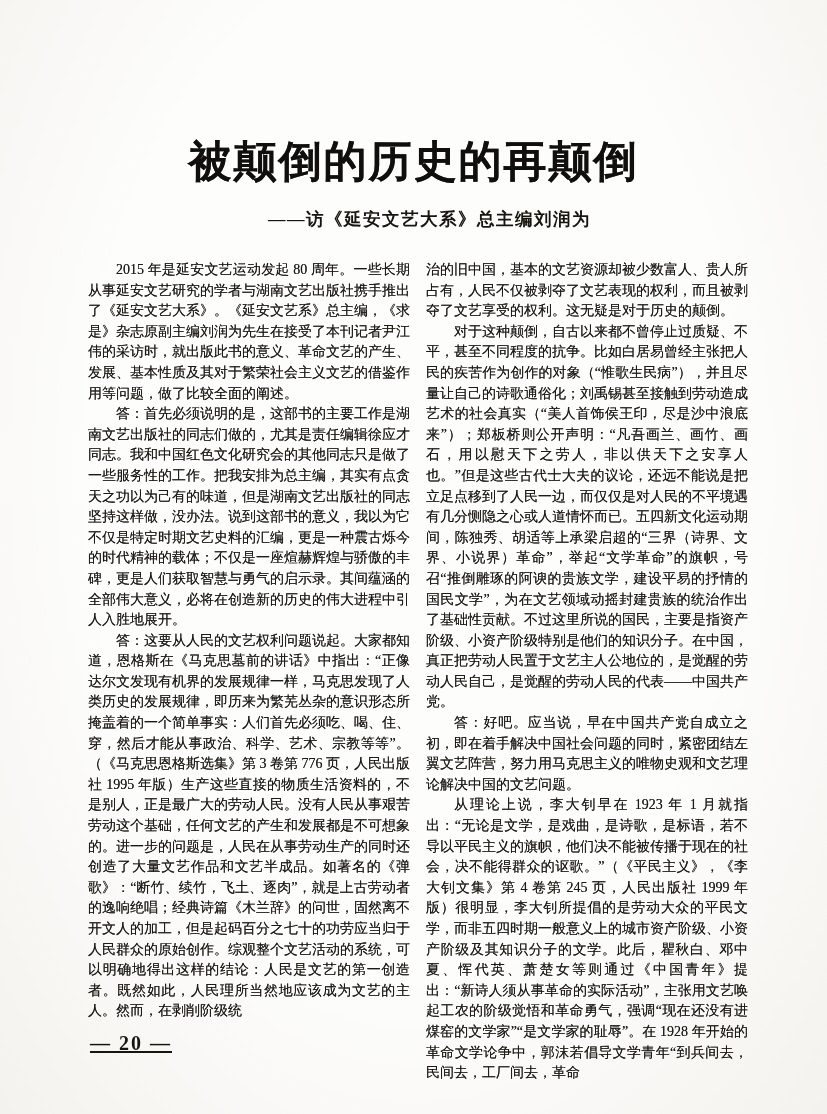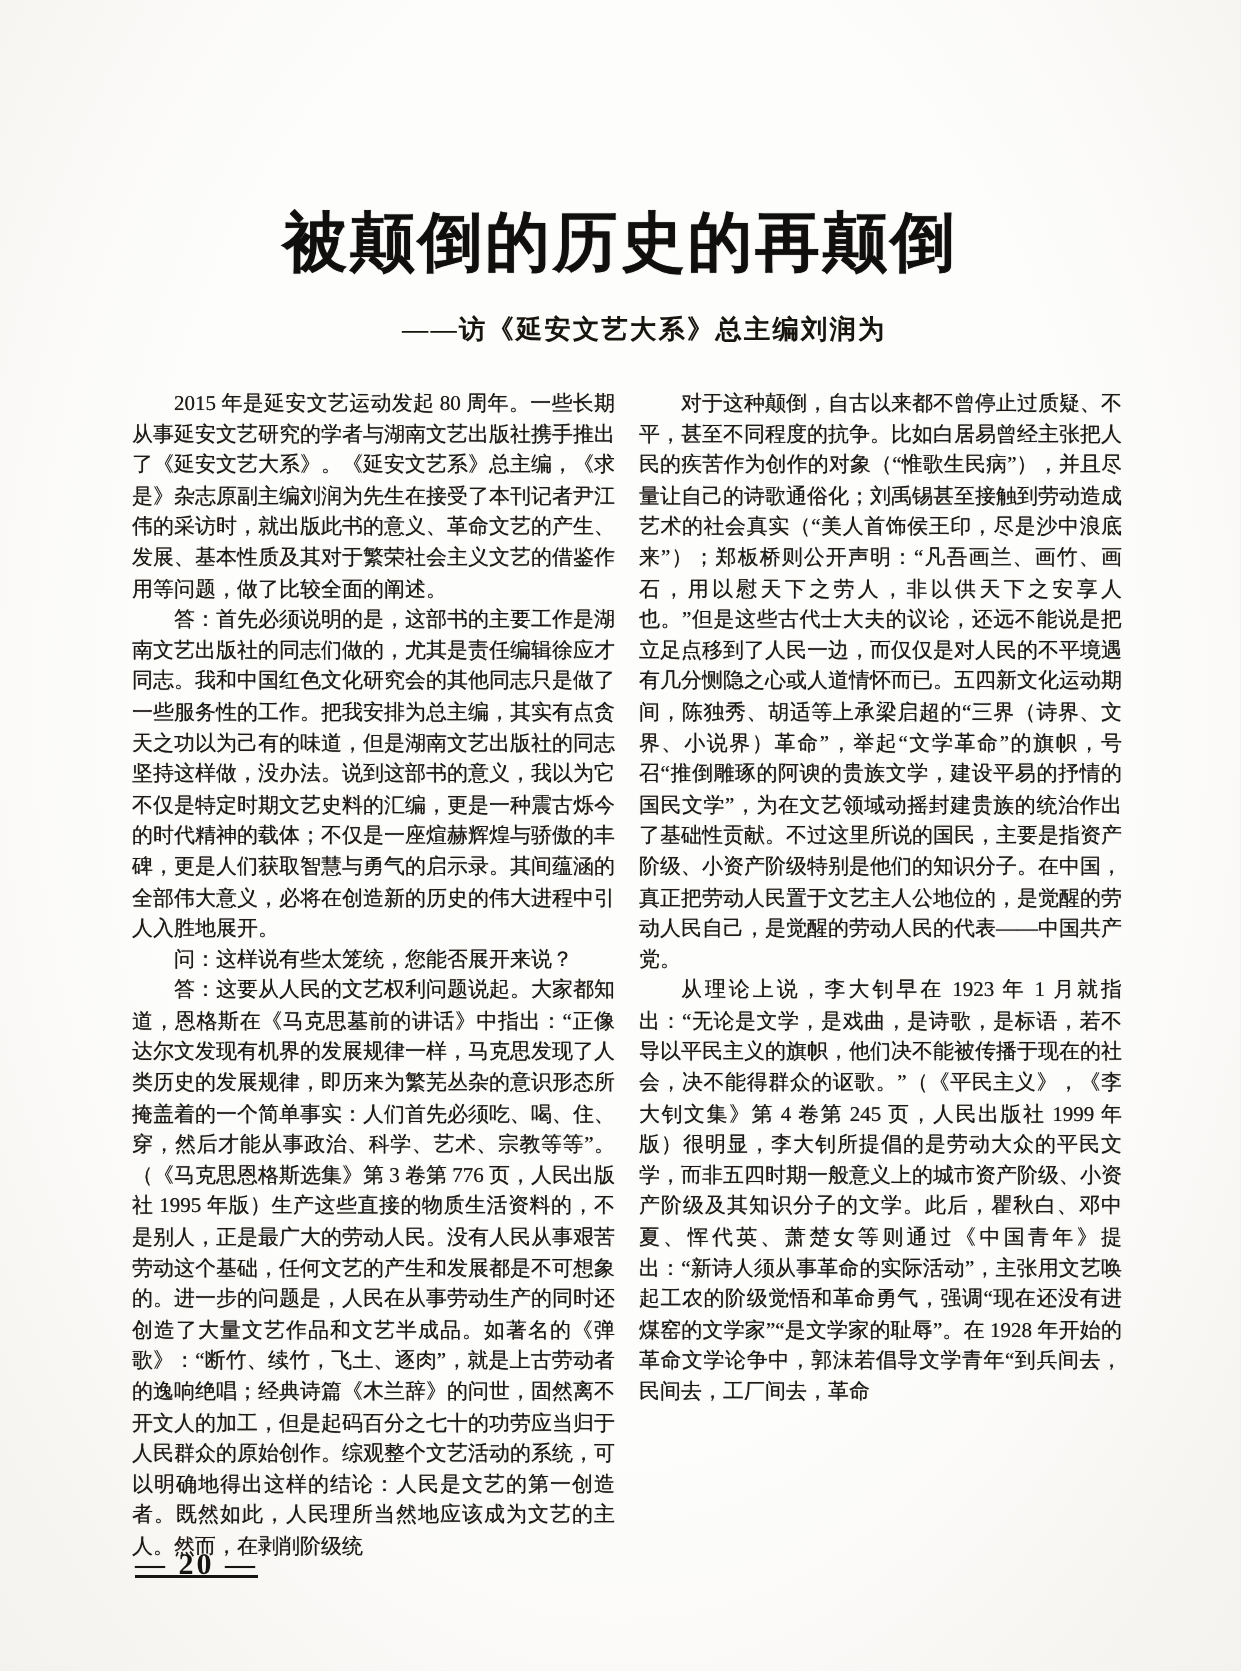--- a/index.html
+++ b/index.html
@@ -50,26 +50,27 @@
 
   <h1 class="title">被颠倒的历史的再颠倒</h1>
 
   <div class="subtitle">——访《延安文艺大系》总主编刘润为</div>
 
   <div class="columns">
 
     <div class="col">
       <p class="para indent">2015 年是延安文艺运动发起 80 周年。一些长期从事延安文艺研究的学者与湖南文艺出版社携手推出了《延安文艺大系》。《延安文艺系》总主编，《求是》杂志原副主编刘润为先生在接受了本刊记者尹江伟的采访时，就出版此书的意义、革命文艺的产生、发展、基本性质及其对于繁荣社会主义文艺的借鉴作用等问题，做了比较全面的阐述。</p>
       <p class="para indent">答：首先必须说明的是，这部书的主要工作是湖南文艺出版社的同志们做的，尤其是责任编辑徐应才同志。我和中国红色文化研究会的其他同志只是做了一些服务性的工作。把我安排为总主编，其实有点贪天之功以为己有的味道，但是湖南文艺出版社的同志坚持这样做，没办法。说到这部书的意义，我以为它不仅是特定时期文艺史料的汇编，更是一种震古烁今的时代精神的载体；不仅是一座煊赫辉煌与骄傲的丰碑，更是人们获取智慧与勇气的启示录。其间蕴涵的全部伟大意义，必将在创造新的历史的伟大进程中引人入胜地展开。</p>
-      <p class="para indent">问：这样说有些太笼统，您能否展开来说？</p>
       <p class="para indent">答：这要从人民的文艺权利问题说起。大家都知道，恩格斯在《马克思墓前的讲话》中指出：“正像达尔文发现有机界的发展规律一样，马克思发现了人类历史的发展规律，即历来为繁芜丛杂的意识形态所掩盖着的一个简单事实：人们首先必须吃、喝、住、穿，然后才能从事政治、科学、艺术、宗教等等”。（《马克思恩格斯选集》第 3 卷第 776 页，人民出版社 1995 年版）生产这些直接的物质生活资料的，不是别人，正是最广大的劳动人民。没有人民从事艰苦劳动这个基础，任何文艺的产生和发展都是不可想象的。进一步的问题是，人民在从事劳动生产的同时还创造了大量文艺作品和文艺半成品。如著名的《弹歌》：“断竹、续竹，飞土、逐肉”，就是上古劳动者的逸响绝唱；经典诗篇《木兰辞》的问世，固然离不开文人的加工，但是起码百分之七十的功劳应当归于人民群众的原始创作。综观整个文艺活动的系统，可以明确地得出这样的结论：人民是文艺的第一创造者。既然如此，人民理所当然地应该成为文艺的主人。然而，在剥削阶级统</p>
     </div>
 
     <div class="col">
+      <p class="para">治的旧中国，基本的文艺资源却被少数富人、贵人所占有，人民不仅被剥夺了文艺表现的权利，而且被剥夺了文艺享受的权利。这无疑是对于历史的颠倒。</p>
       <p class="para indent">对于这种颠倒，自古以来都不曾停止过质疑、不平，甚至不同程度的抗争。比如白居易曾经主张把人民的疾苦作为创作的对象（“惟歌生民病”），并且尽量让自己的诗歌通俗化；刘禹锡甚至接触到劳动造成艺术的社会真实（“美人首饰侯王印，尽是沙中浪底来”）；郑板桥则公开声明：“凡吾画兰、画竹、画石，用以慰天下之劳人，非以供天下之安享人也。”但是这些古代士大夫的议论，还远不能说是把立足点移到了人民一边，而仅仅是对人民的不平境遇有几分恻隐之心或人道情怀而已。五四新文化运动期间，陈独秀、胡适等上承梁启超的“三界（诗界、文界、小说界）革命”，举起“文学革命”的旗帜，号召“推倒雕琢的阿谀的贵族文学，建设平易的抒情的国民文学”，为在文艺领域动摇封建贵族的统治作出了基础性贡献。不过这里所说的国民，主要是指资产阶级、小资产阶级特别是他们的知识分子。在中国，真正把劳动人民置于文艺主人公地位的，是觉醒的劳动人民自己，是觉醒的劳动人民的代表——中国共产党。</p>
+      <p class="para indent">答：好吧。应当说，早在中国共产党自成立之初，即在着手解决中国社会问题的同时，紧密团结左翼文艺阵营，努力用马克思主义的唯物史观和文艺理论解决中国的文艺问题。</p>
       <p class="para indent">从理论上说，李大钊早在 1923 年 1 月就指出：“无论是文学，是戏曲，是诗歌，是标语，若不导以平民主义的旗帜，他们决不能被传播于现在的社会，决不能得群众的讴歌。”（《平民主义》，《李大钊文集》第 4 卷第 245 页，人民出版社 1999 年版）很明显，李大钊所提倡的是劳动大众的平民文学，而非五四时期一般意义上的城市资产阶级、小资产阶级及其知识分子的文学。此后，瞿秋白、邓中夏、恽代英、萧楚女等则通过《中国青年》提出：“新诗人须从事革命的实际活动”，主张用文艺唤起工农的阶级觉悟和革命勇气，强调“现在还没有进煤窑的文学家”“是文学家的耻辱”。在 1928 年开始的革命文学论争中，郭沫若倡导文学青年“到兵间去，民间去，工厂间去，革命</p>
     </div>
 
   </div>
 
   <div class="pageno">— 20 —</div>
 
 </div>
 
 </body></html>

